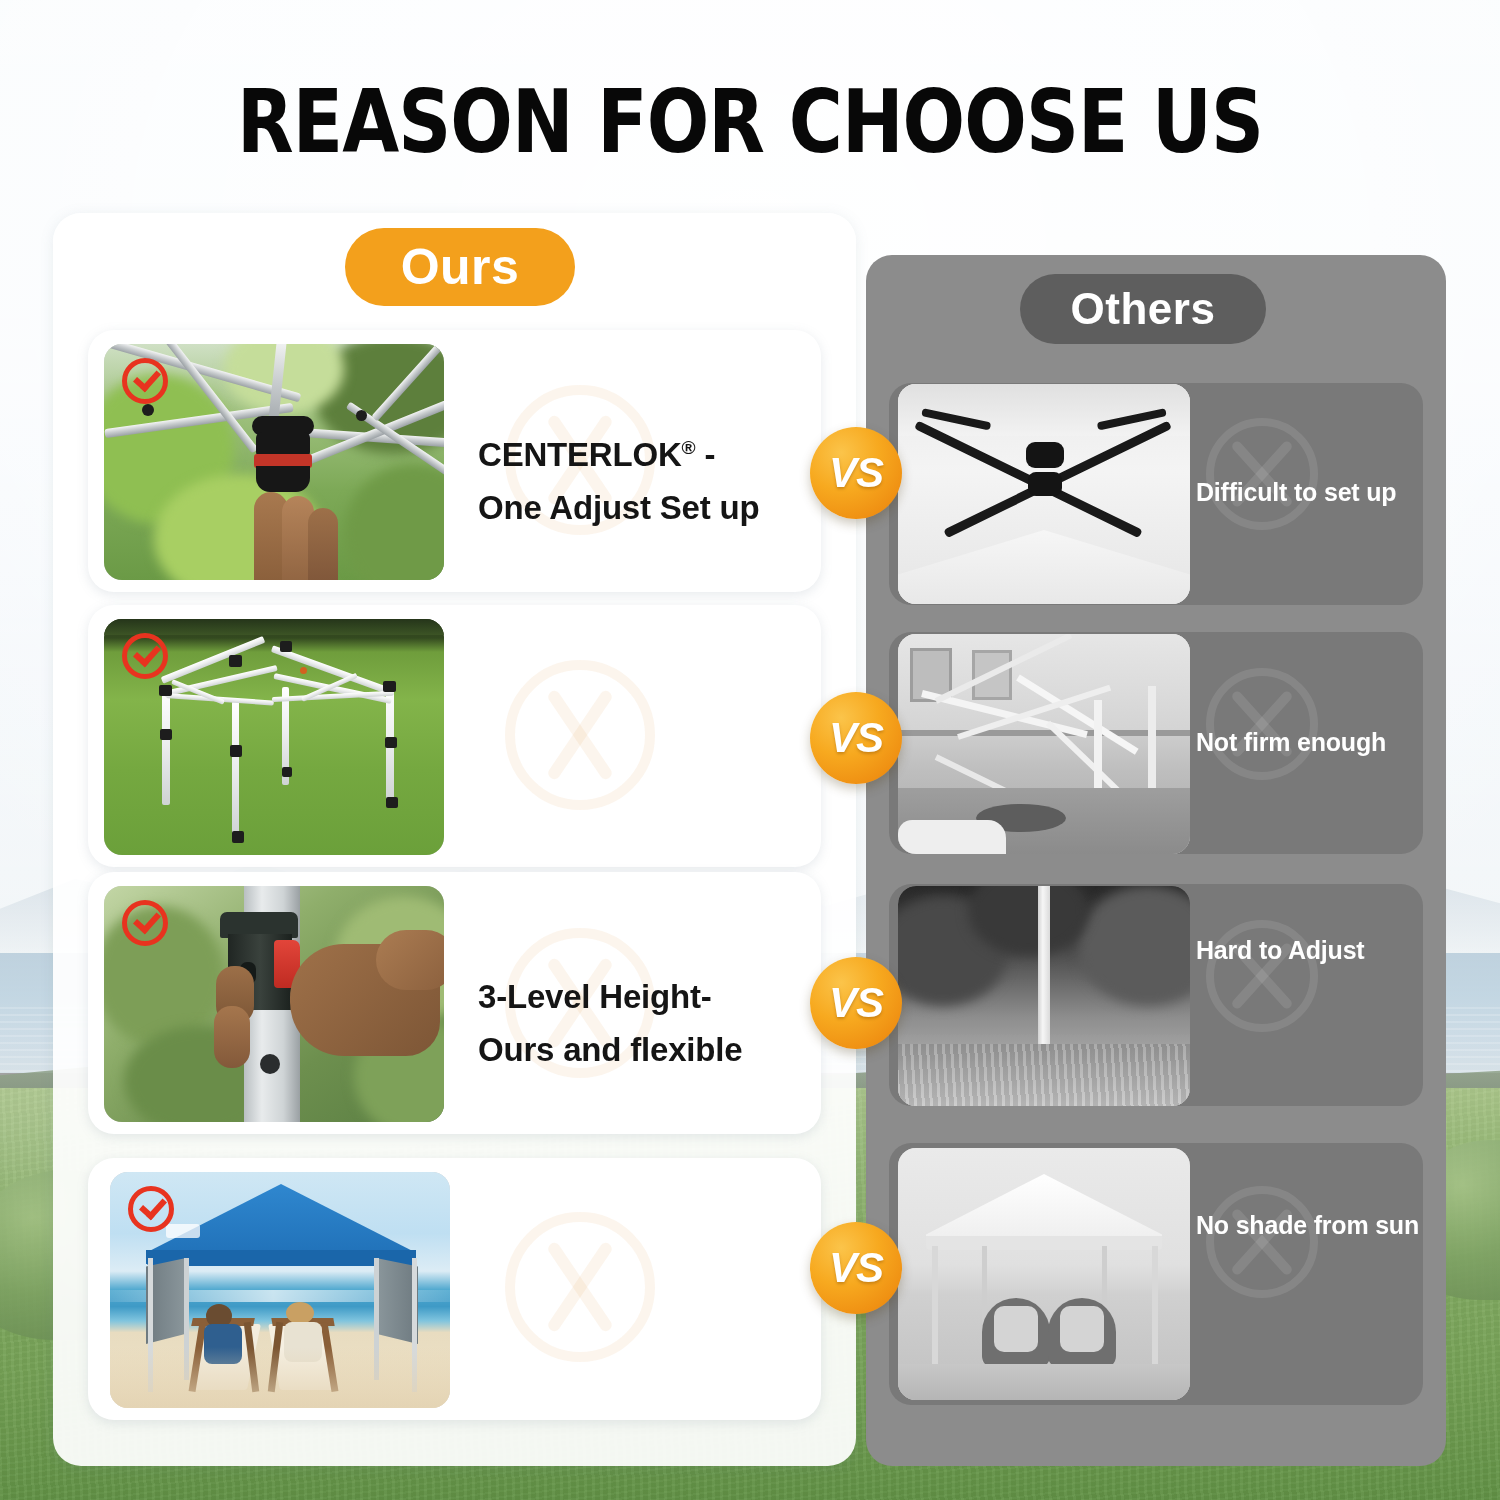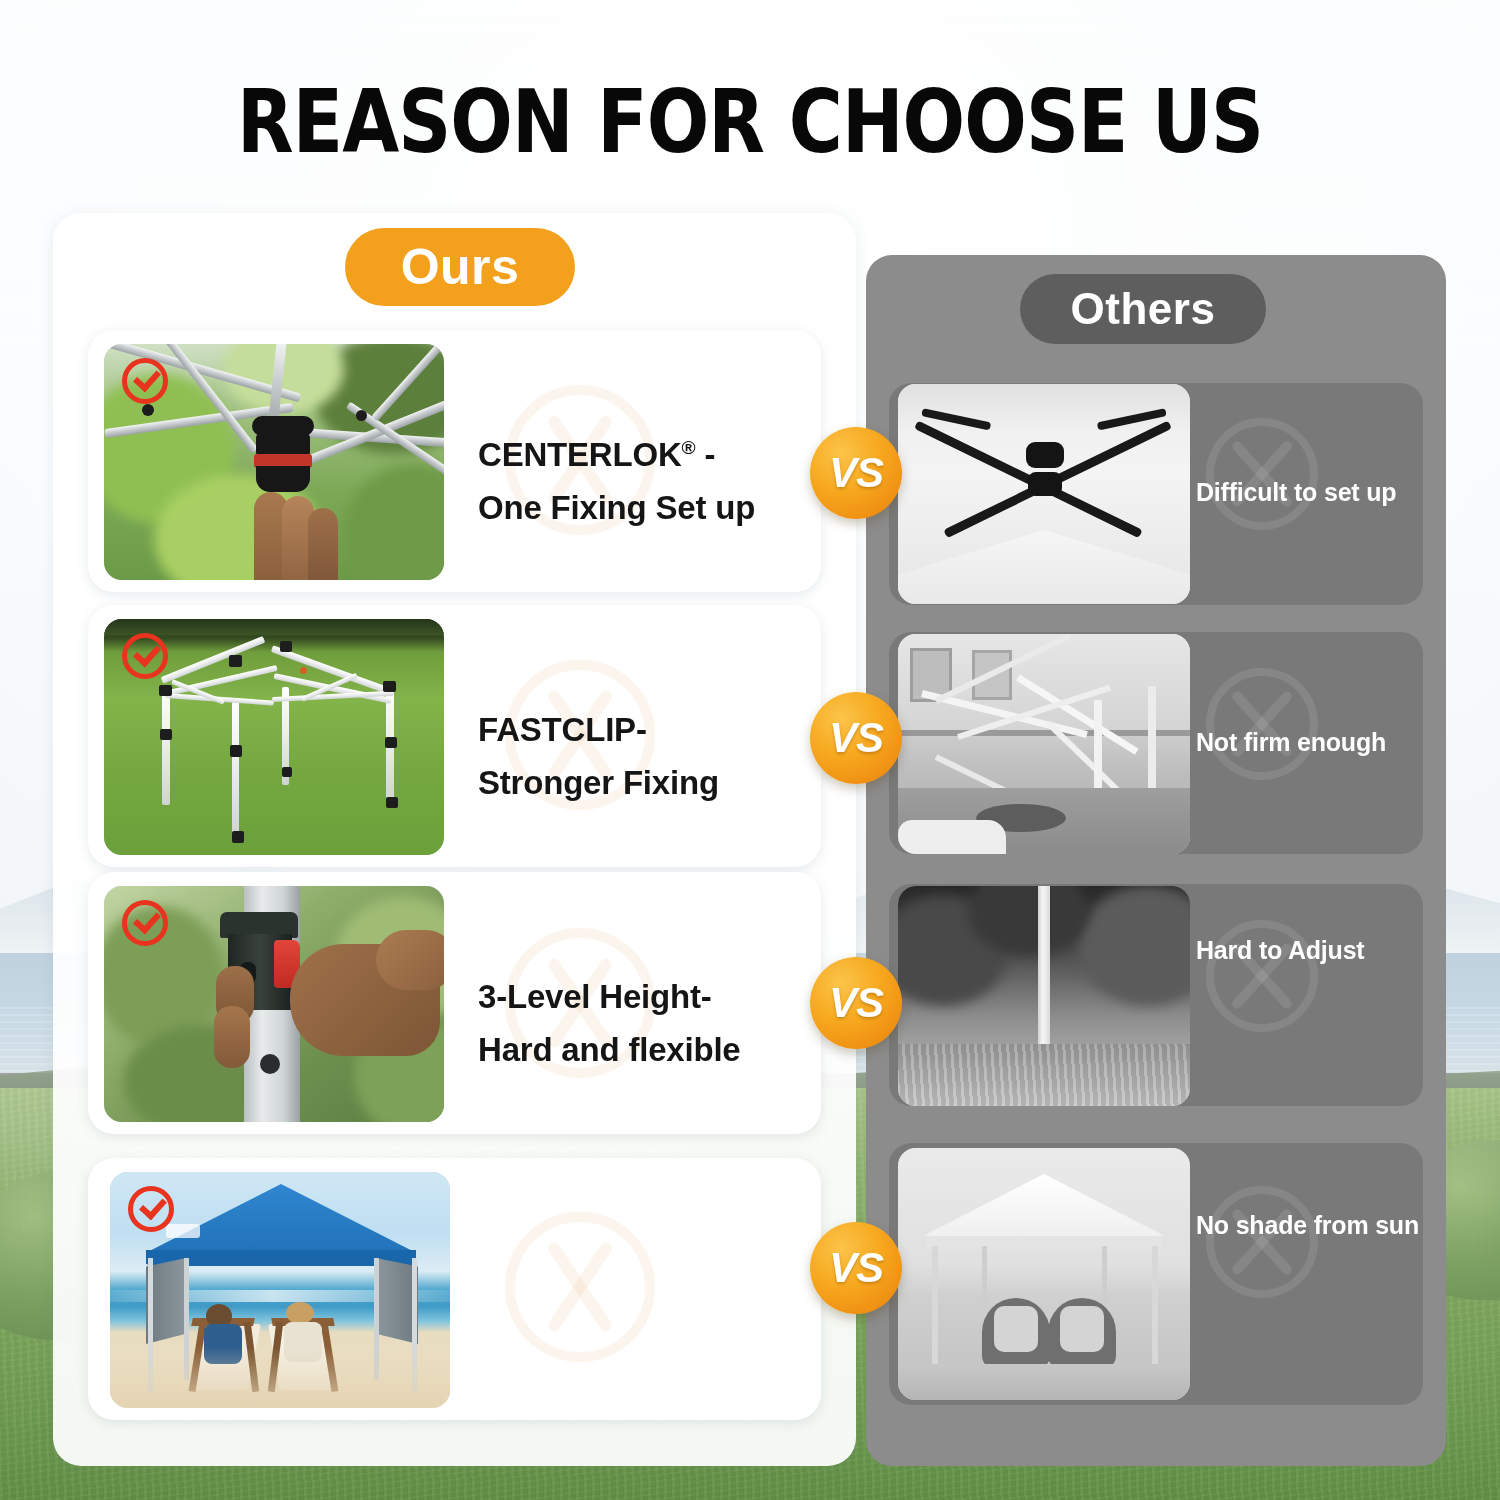--- a/index.html
+++ b/index.html
@@ -306,21 +306,21 @@
 
       <div class="blob" style="left:150px; top:148px; width:34px; height:92px; background:linear-gradient(180deg,#a8794f,#8a5f3b); border-radius:18px 18px 0 0;"></div>
       <div class="blob" style="left:178px; top:152px; width:32px; height:86px; background:linear-gradient(180deg,#b5845a,#916542); border-radius:16px 16px 0 0;"></div>
       <div class="blob" style="left:204px; top:164px; width:30px; height:74px; background:linear-gradient(180deg,#9d7049,#80573a); border-radius:15px 15px 0 0;"></div>
     </div>
     <div class="check-badge"></div>
   </div>
 
   <div class="ours-label" style="left:478px; top:428px; width:330px;">
     <span>CENTERLOK</span><sup>®</sup><span> -</span><br>
-    <span>One Fixing Set up</span>
+    <span>One Adjust Set up</span>
   </div>
 
   <div class="ours-card" style="left:88px; top:605px; width:733px; height:262px;"></div>
   <div class="watermark" style="left:505px; top:660px;"></div>
 
   <div class="photo" style="left:104px; top:619px; width:340px; height:236px;">
     <div class="photo-inner" style="background:linear-gradient(180deg,#31421f 0%,#33491f 8%,#6f9d3c 14%,#83b44a 34%,#75a840 64%,#6ba03a 100%);">
       <div style="position:absolute; left:0; top:0; width:100%; height:16px; background:linear-gradient(180deg,#25351a,#3c5425);"></div>
 
       <div class="bar-w" style="left:58px;  top:66px;  width:8px;  height:120px;"></div>
@@ -343,24 +343,20 @@
       <div class="joint" style="left:126px; top:126px; width:12px; height:12px;"></div>
       <div class="joint" style="left:128px; top:212px; width:12px; height:12px;"></div>
       <div class="joint" style="left:281px; top:118px; width:12px; height:11px;"></div>
       <div class="joint" style="left:282px; top:178px; width:12px; height:11px;"></div>
       <div class="joint" style="left:178px; top:148px; width:10px; height:10px;"></div>
       <div style="position:absolute; left:196px; top:48px; width:7px; height:7px; background:#d2621f; border-radius:50%;"></div>
     </div>
     <div class="check-badge"></div>
   </div>
 
-  <div class="ours-label" style="left:478px; top:703px; width:330px;">
-    <span>FASTCLIP-</span><br>
-    <span>Stronger Fixing</span>
-  </div>
 
   <div class="ours-card" style="left:88px; top:872px; width:733px; height:262px;"></div>
   <div class="watermark" style="left:505px; top:928px;"></div>
 
   <div class="photo" style="left:104px; top:886px; width:340px; height:236px;">
     <div class="photo-inner" style="background:linear-gradient(145deg,#c3d6a6 0%,#8fae6b 35%,#6d8f4e 68%,#5b7f43 100%);">
       <div class="blob blur" style="left:-10px; top:20px;  width:130px; height:140px; background:#7d9e57;"></div>
       <div class="blob blur" style="left:20px;  top:140px; width:150px; height:110px; background:#6a8d49;"></div>
       <div class="blob blur" style="left:230px; top:10px;  width:140px; height:130px; background:#9fbb74;"></div>
       <div class="blob blur" style="left:250px; top:130px; width:120px; height:120px; background:#7ea159;"></div>
@@ -377,21 +373,21 @@
       <div class="blob" style="left:186px; top:58px;  width:150px; height:112px; background:linear-gradient(135deg,#9f7149,#7d5636); border-radius:54px 40px 34px 54px;"></div>
       <div class="blob" style="left:272px; top:44px;  width:80px;  height:60px;  background:linear-gradient(135deg,#ab7c52,#8a5f3d); border-radius:30px;"></div>
       <div class="blob" style="left:112px; top:80px;  width:38px;  height:58px;  background:linear-gradient(180deg,#9c6f48,#7c5636); border-radius:18px;"></div>
       <div class="blob" style="left:110px; top:120px; width:36px;  height:62px;  background:linear-gradient(180deg,#a5764d,#83593a); border-radius:17px;"></div>
     </div>
     <div class="check-badge"></div>
   </div>
 
   <div class="ours-label" style="left:478px; top:970px; width:330px;">
     <span>3-Level Height-</span><br>
-    <span>Hard and flexible</span>
+    <span>Ours and flexible</span>
   </div>
 
   <div class="ours-card" style="left:88px; top:1158px; width:733px; height:262px;"></div>
   <div class="watermark" style="left:505px; top:1212px;"></div>
 
   <div class="photo" style="left:110px; top:1172px; width:340px; height:236px;">
     <div class="photo-inner" style="background:linear-gradient(180deg,#cfe7f4 0%,#bfdff2 26%,#dcecf5 42%,#4fa8cf 50%,#3f9ac6 57%,#7fc4de 63%,#e8dcc0 68%,#efe3c8 100%);">
 
       <div style="position:absolute; left:0; top:50%; width:100%; height:5%; background:linear-gradient(90deg,rgba(255,255,255,.1),rgba(255,255,255,.7) 48%,rgba(255,255,255,.1));"></div>
 

